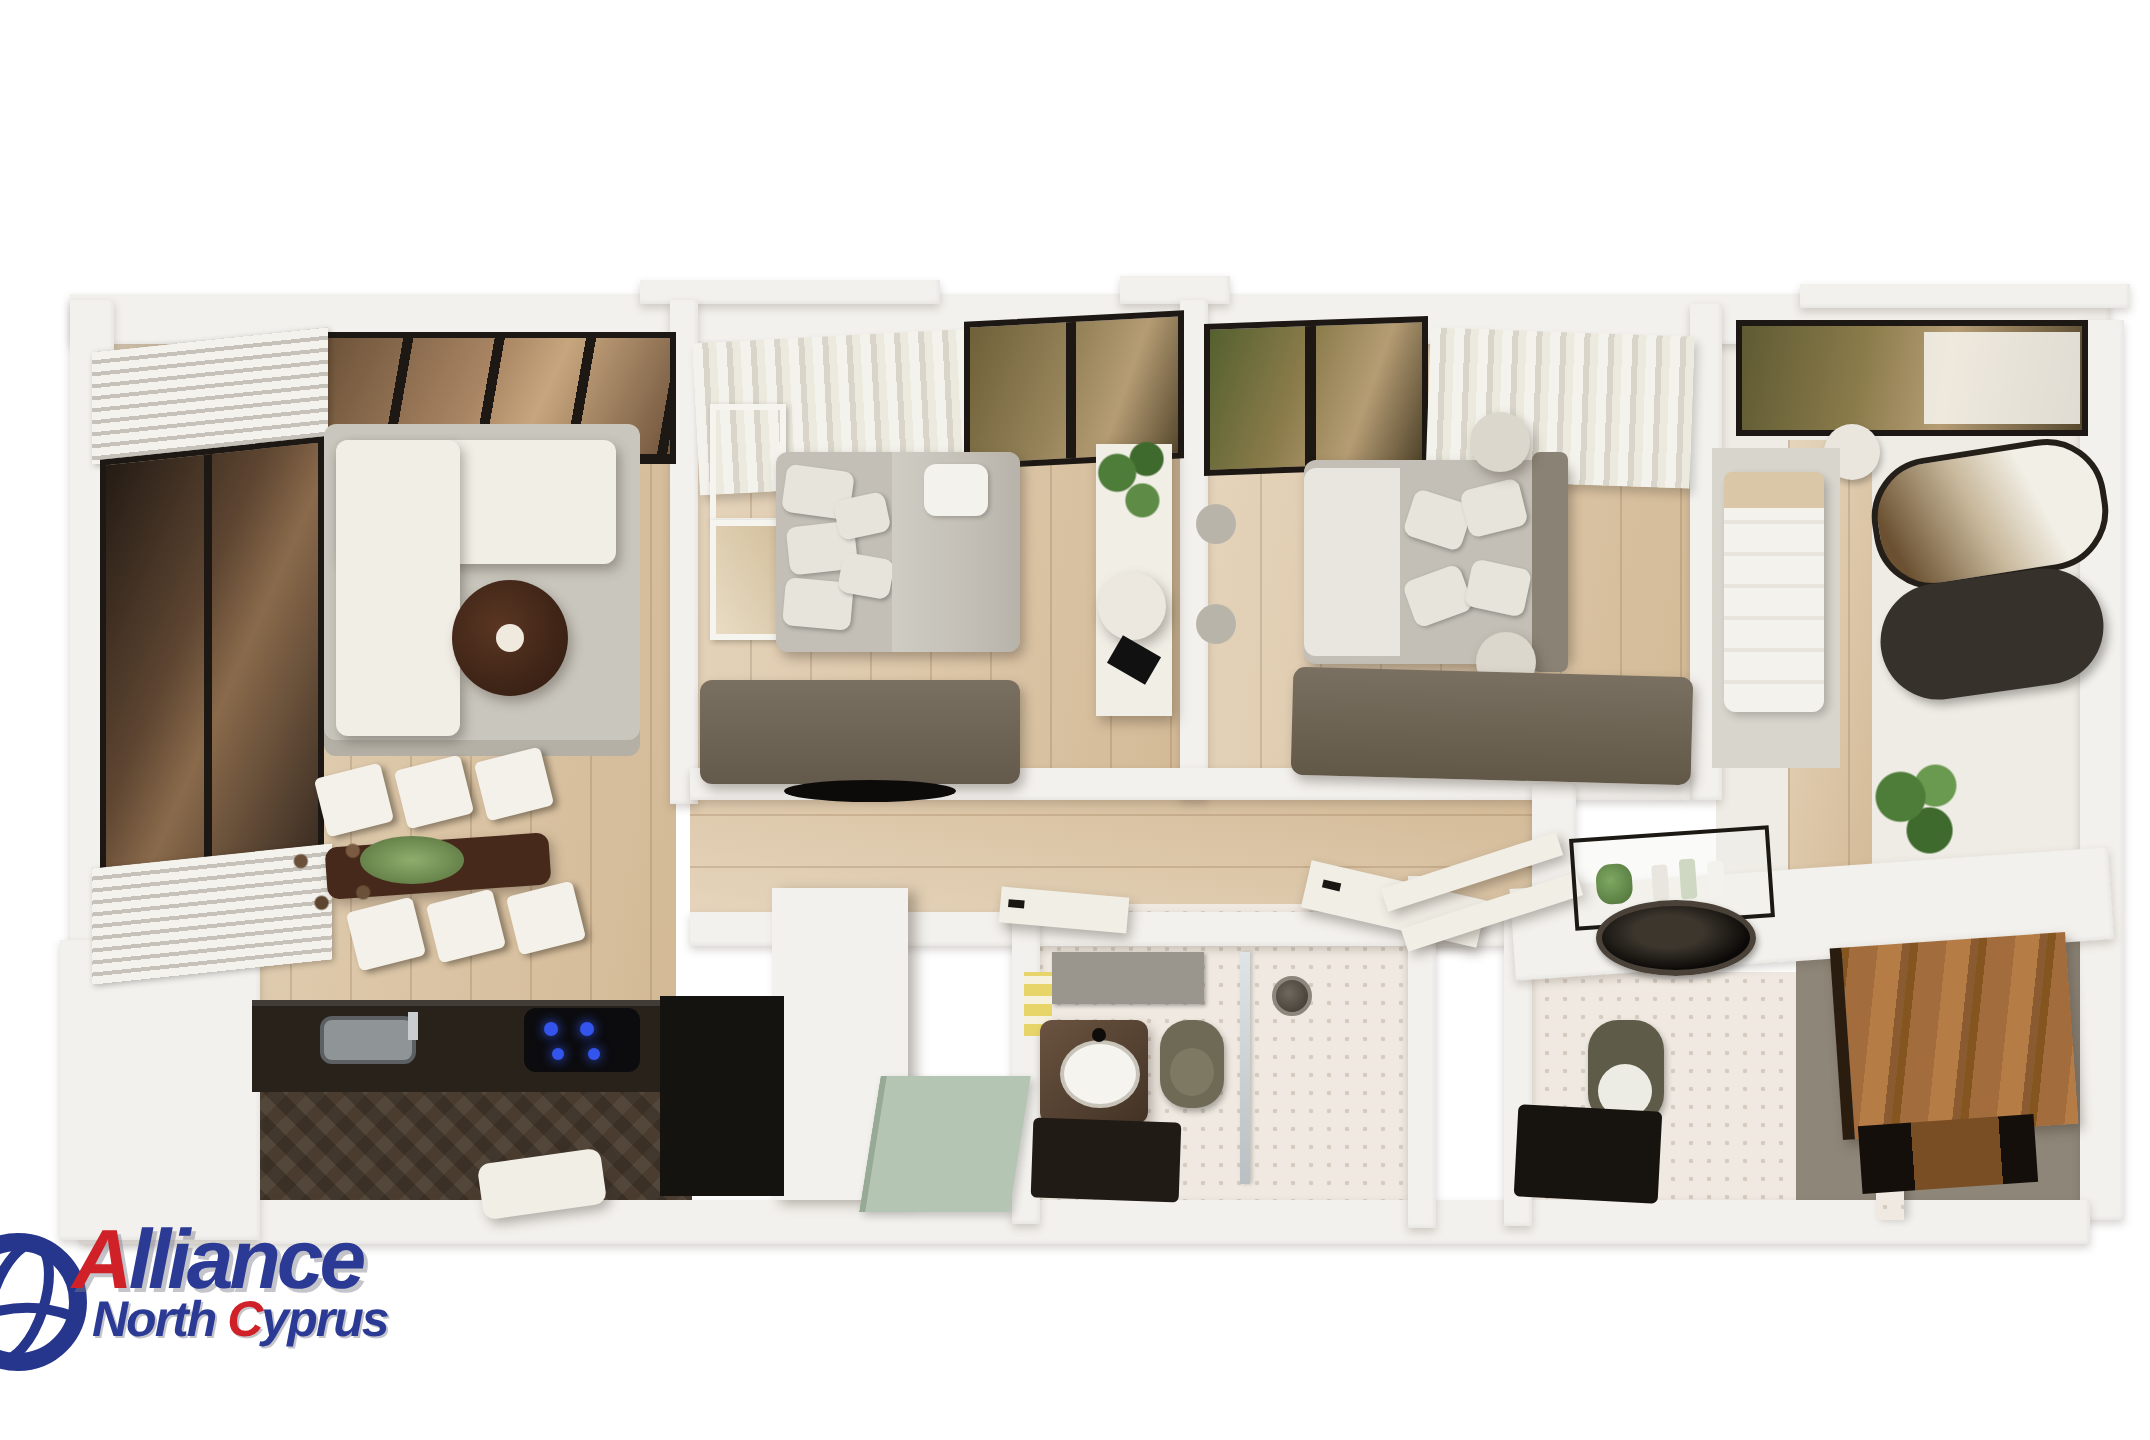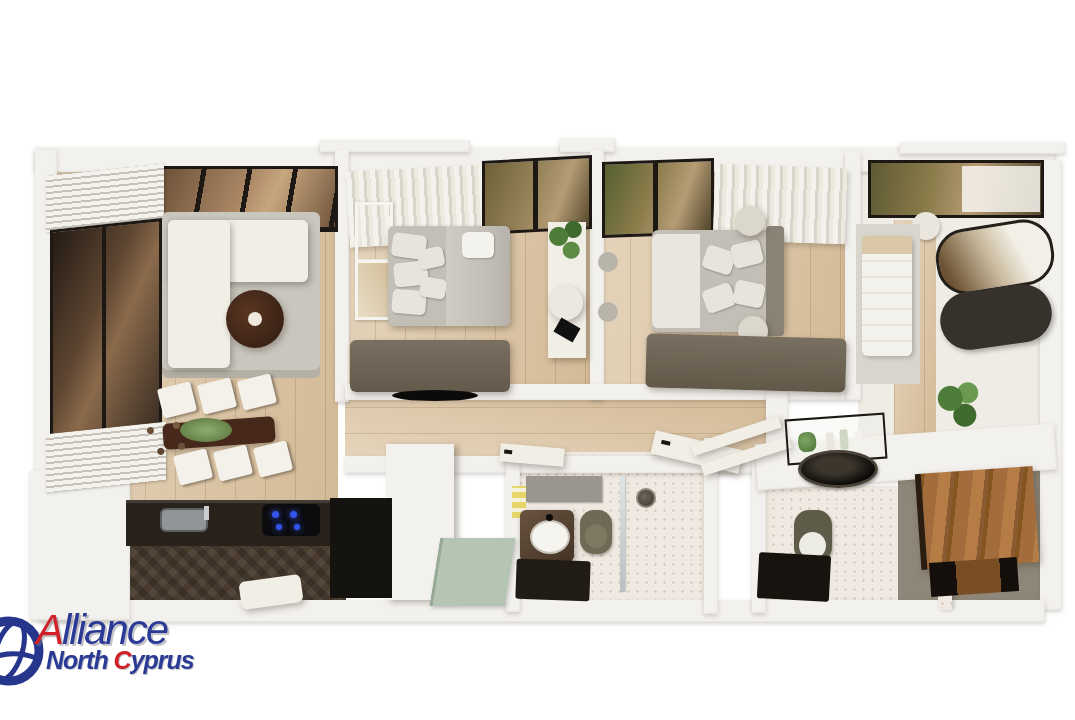--- a/index.html
+++ b/index.html
@@ -21,21 +21,21 @@
   .louver{background:repeating-linear-gradient(180deg,#f4f2ec 0 4px,#c6c2b9 4px 6px);box-shadow:1px 1px 3px rgba(0,0,0,.25);}
   .curtain{background:repeating-linear-gradient(90deg,#f4f2ec 0 5px,#d9d5ca 5px 8px,#eceade 8px 12px);
            box-shadow:2px 3px 5px rgba(0,0,0,.18);}
   .glassframe{border:3px solid var(--frame,#1d1813);box-sizing:border-box;}
   .circle{border-radius:50%;}
   .r{border-radius:6px;}
   .sh{box-shadow:2px 3px 6px rgba(60,50,40,.35);}
   .whitef{background:var(--sofa,#f1eee6);}
   .pillow{background:#e7e4dc;border-radius:5px;box-shadow:1px 1px 2px rgba(0,0,0,.25);}
   .chair{background:#f4f1ea;border-radius:3px;box-shadow:2px 2px 3px rgba(40,30,20,.45);}
-  .logo-line1{font-weight:normal;font-style:italic;font-size:42px;letter-spacing:-2px;
+  .logo-line1{font-weight:bold;font-style:italic;font-size:42px;letter-spacing:-2px;
               color:var(--logoBlue,#2b3a94);text-shadow:2px 2px 0 rgba(125,125,140,.45);}
   .logo-line2{font-weight:bold;font-style:italic;font-size:25px;letter-spacing:-1px;
               color:var(--logoBlue,#2b3a94);text-shadow:1px 1px 0 rgba(125,125,140,.45);}
   .red{color:var(--logoRed,#cf2127);}
 </style>
 </head>
 <body>
 
 <div class="scene">
 

